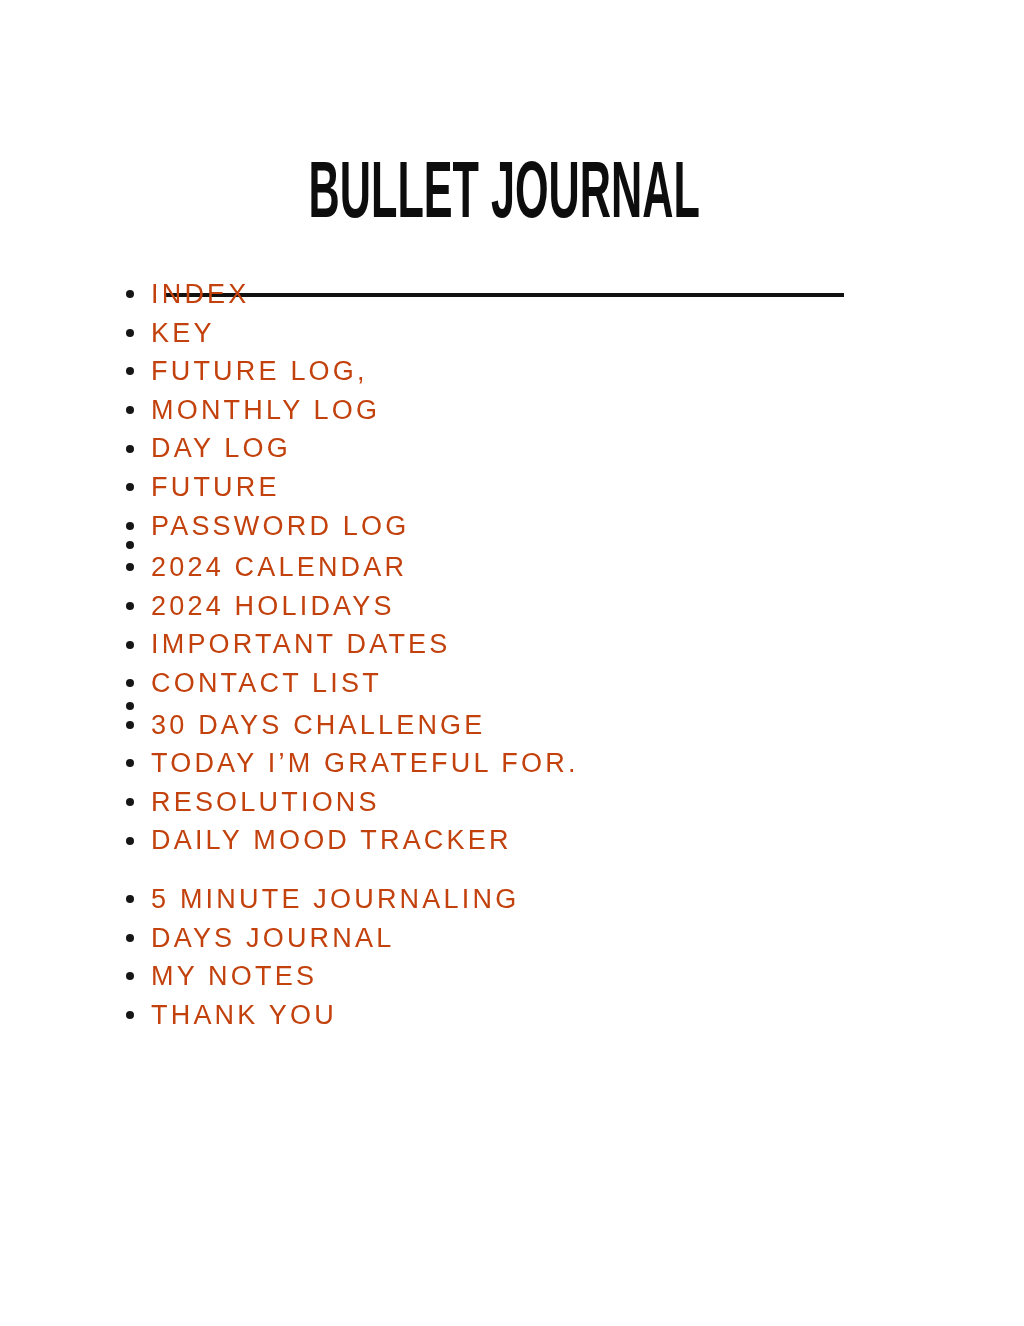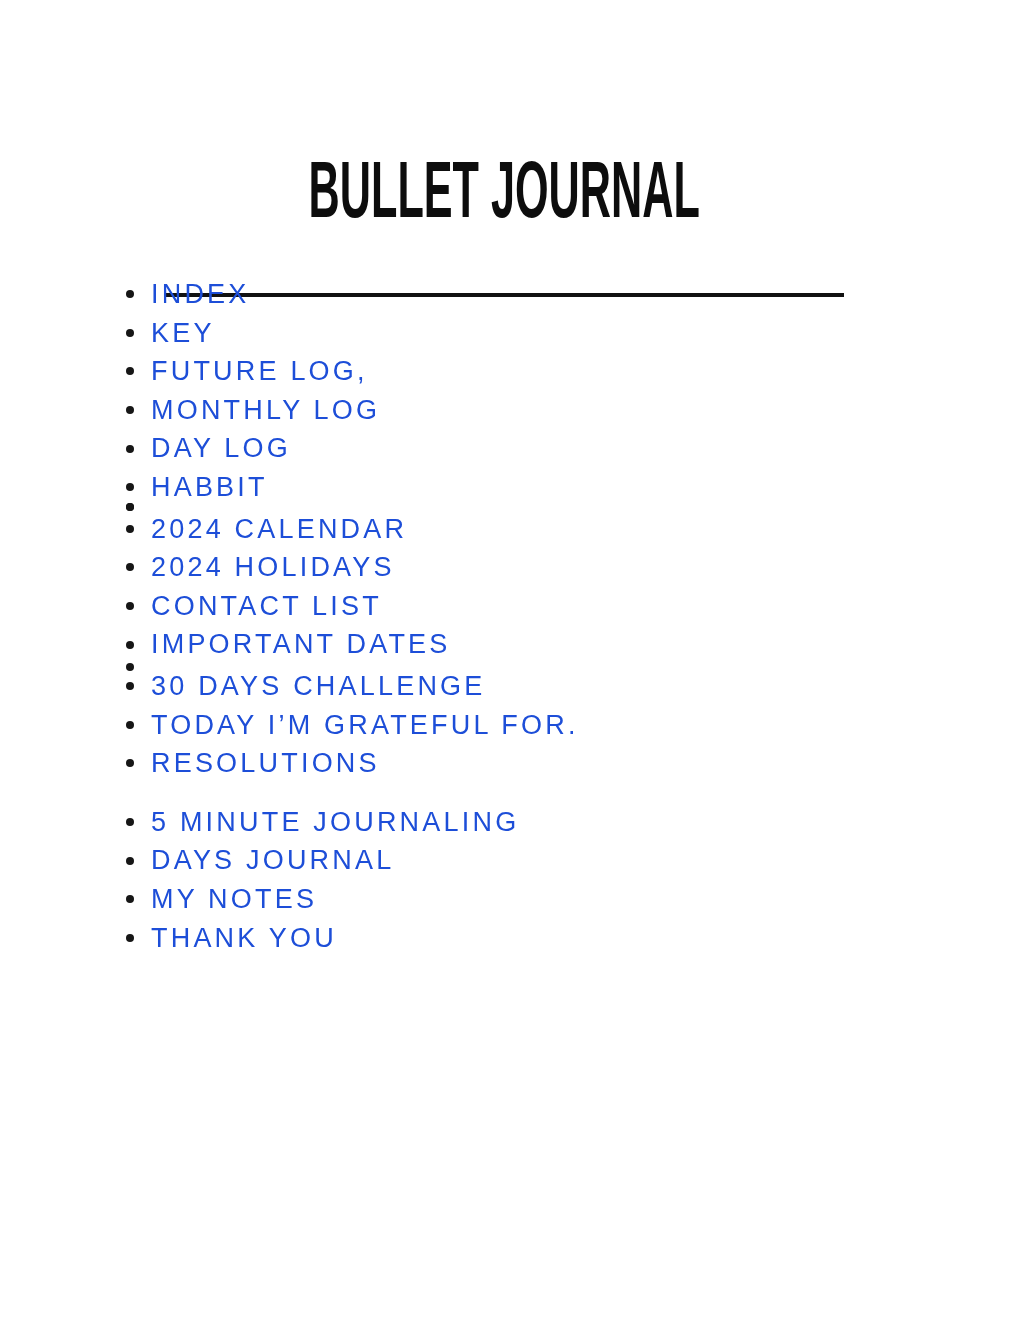--- a/index.html
+++ b/index.html
@@ -48,21 +48,21 @@
     padding: 0;
   }
   ul.group.gap-medium { margin-top: 3px; }
   ul.group.gap-large  { margin-top: 20px; }
   ul.group li {
     position: relative;
     line-height: 38.6px;
     font-size: 27px;
     font-weight: 400;
     letter-spacing: 3.2px;
-    color: #1d4ed8;
+    color: #c2410c;
     white-space: nowrap;
   }
   .dot {
     position: absolute;
     left: -25px;
     top: 50%;
     margin-top: -4px;
     width: 8px;
     height: 8px;
     border-radius: 50%;
@@ -80,37 +80,38 @@
   </div>
 
   <div class="lists">
 
     <ul class="group">
       <li><span class="dot"></span><span>INDEX</span></li>
       <li><span class="dot"></span><span>KEY</span></li>
       <li><span class="dot"></span><span>FUTURE LOG,</span></li>
       <li><span class="dot"></span><span>MONTHLY LOG</span></li>
       <li><span class="dot"></span><span>DAY LOG</span></li>
-      <li><span class="dot"></span><span>HABBIT</span></li>
-      <li><span class="dot"></span></li>
+      <li><span class="dot"></span><span>FUTURE</span></li>
+      <li><span class="dot"></span><span>PASSWORD LOG</span></li>
       <li><span class="dot"></span></li>
     </ul>
 
     <ul class="group gap-medium">
       <li><span class="dot"></span><span>2024 CALENDAR</span></li>
       <li><span class="dot"></span><span>2024 HOLIDAYS</span></li>
+      <li><span class="dot"></span><span>IMPORTANT DATES</span></li>
       <li><span class="dot"></span><span>CONTACT LIST</span></li>
-      <li><span class="dot"></span><span>IMPORTANT DATES</span></li>
     </ul>
 
     <ul class="group gap-medium">
       <li><span class="dot"></span></li>
       <li><span class="dot"></span><span>30 DAYS CHALLENGE</span></li>
       <li><span class="dot"></span><span>TODAY I’M GRATEFUL FOR.</span></li>
       <li><span class="dot"></span><span>RESOLUTIONS</span></li>
+      <li><span class="dot"></span><span>DAILY MOOD TRACKER</span></li>
     </ul>
 
     <ul class="group gap-large">
       <li><span class="dot"></span><span>5 MINUTE JOURNALING</span></li>
       <li><span class="dot"></span><span>DAYS JOURNAL</span></li>
       <li><span class="dot"></span><span>MY NOTES</span></li>
       <li><span class="dot"></span><span>THANK YOU</span></li>
     </ul>
 
   </div>

